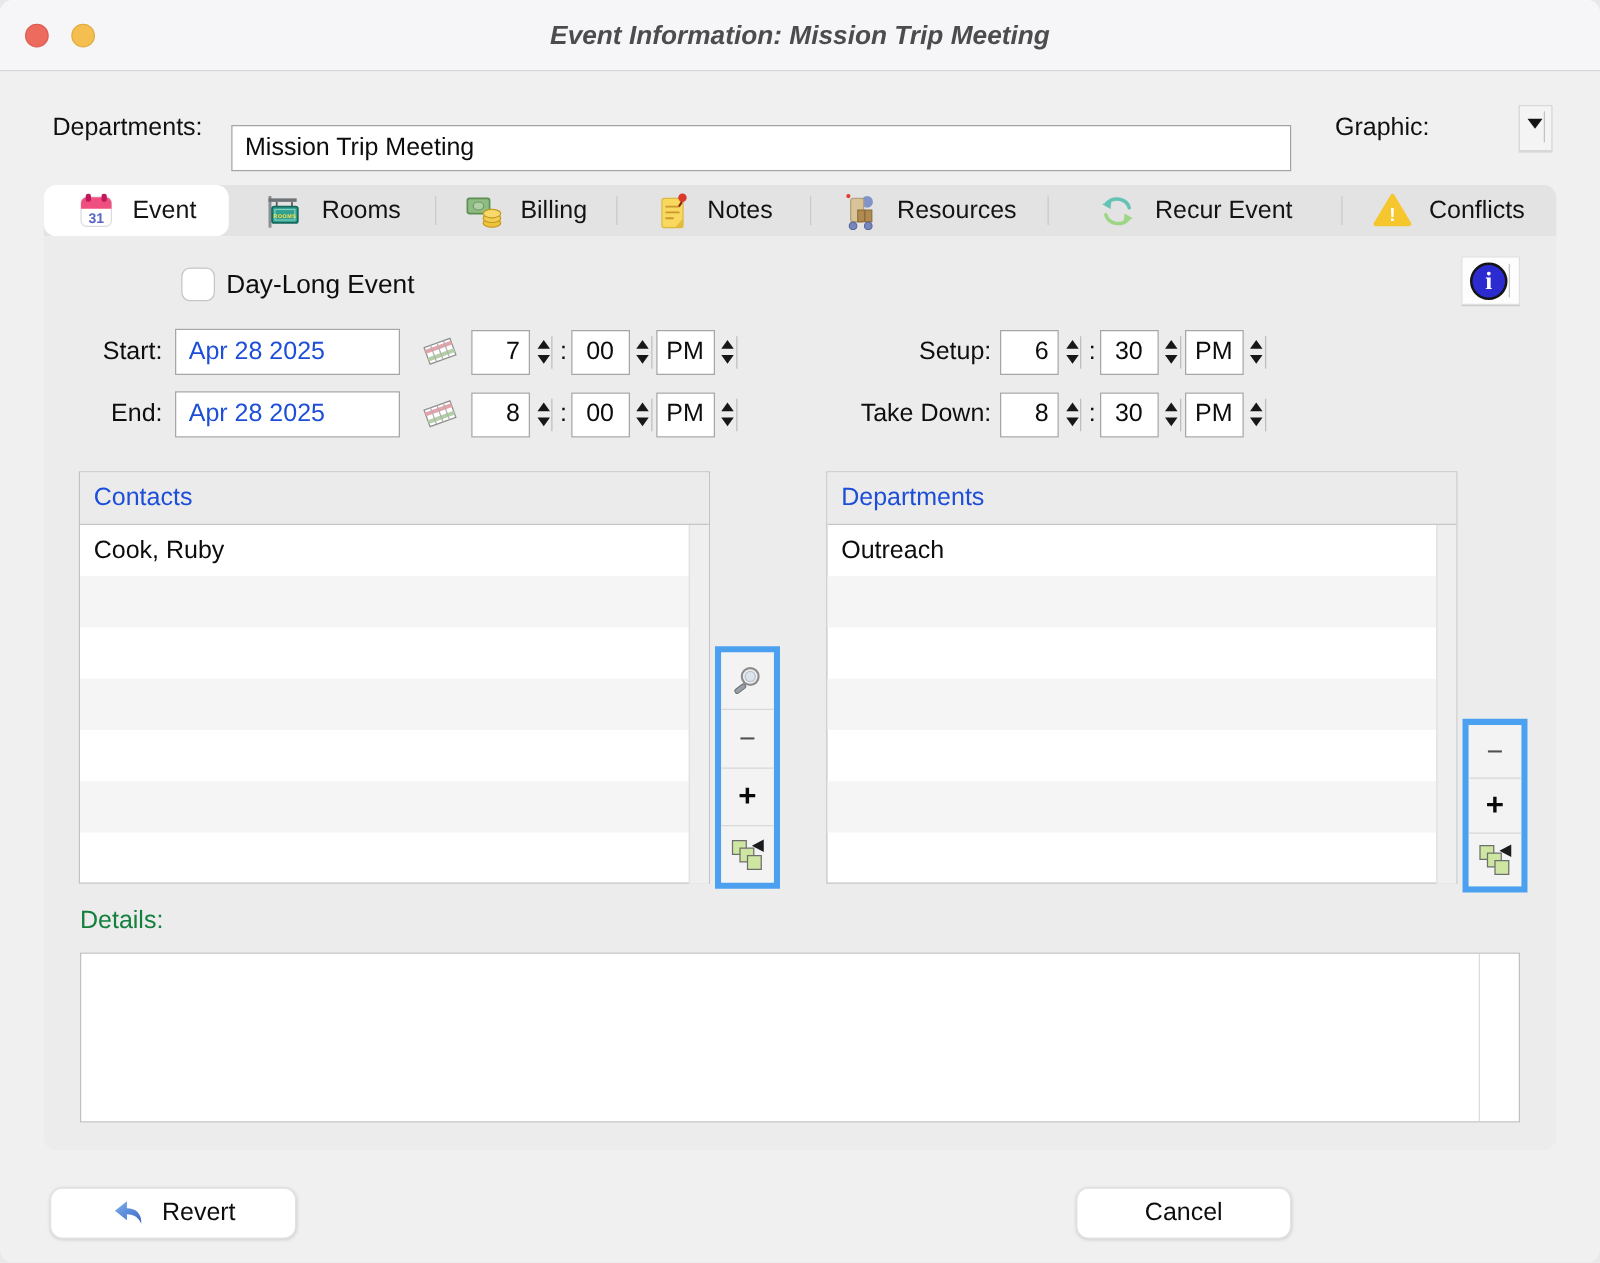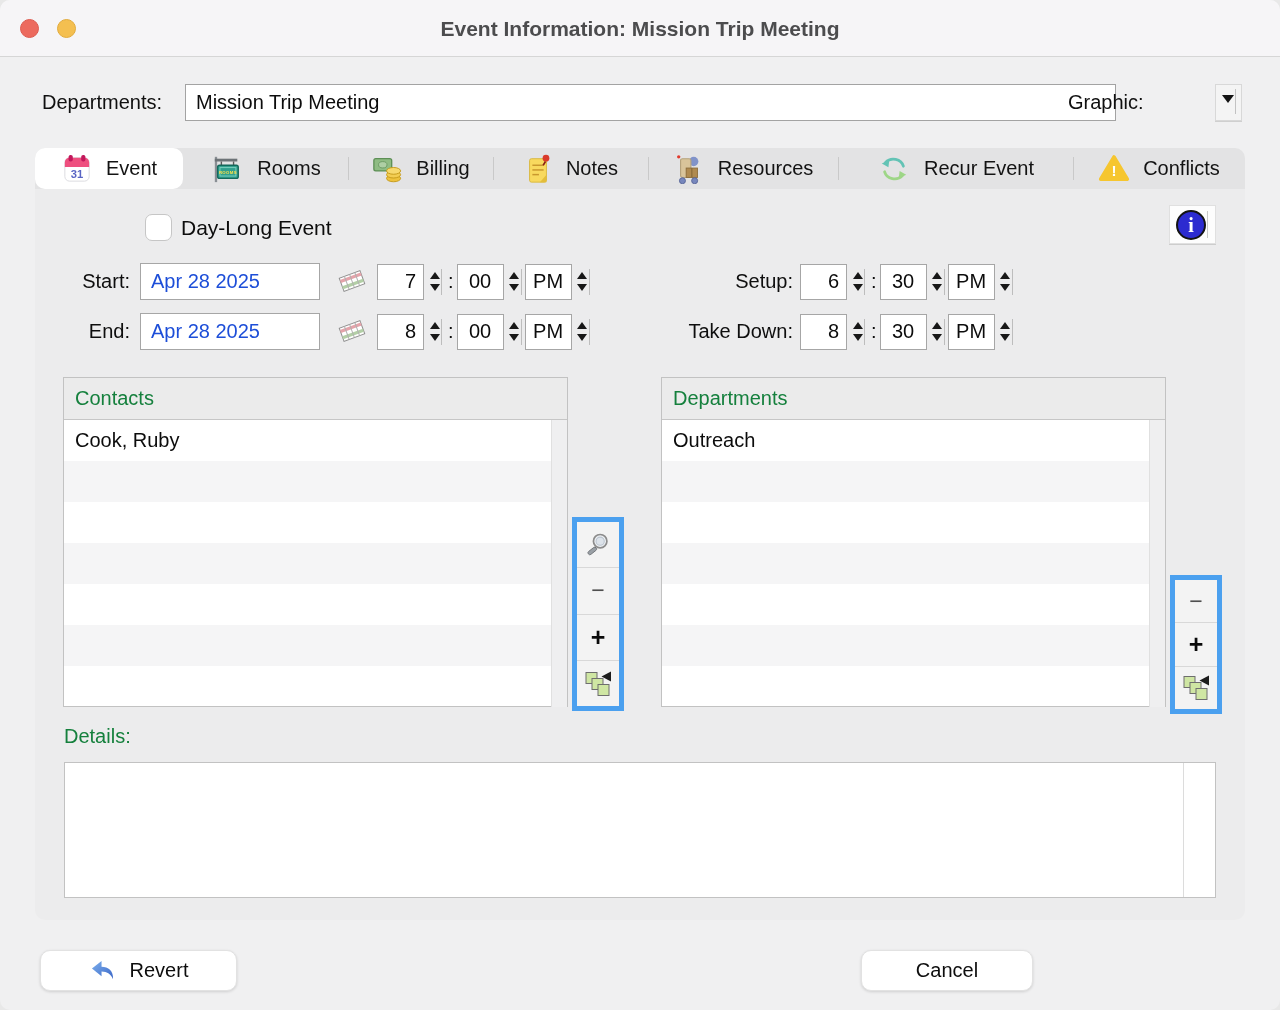--- a/index.html
+++ b/index.html
@@ -1,21 +1,21 @@
 <!DOCTYPE html>
 <html><head>
 <meta charset="utf-8">
 <style>
   * { box-sizing: border-box; margin: 0; padding: 0; }
   html,body { width:1280px; height:1010px; }
   body { font-family:"Liberation Sans","DejaVu Sans",sans-serif; background:#e8e8e8; }
   .window { position:relative; width:1280px; height:1010px; background:#f0f0f1; border-radius:10px; overflow:hidden; }
 
   
-  .titlebar { position:absolute; left:0; top:0; width:100%; height:57px; background:#f6f5f7; border-bottom:1px solid #d6d6d6; }
+  .titlebar { position:absolute; left:0; top:0; width:100%; height:57px; background:#f6f5f7; border-bottom:1px solid #d6d6d6;font-style:italic; }
   .titlebar .title { text-align:center; line-height:57px; font-size:21px; font-weight:700; color:#4c4c4e; }
   .light { position:absolute; top:19px; width:19px; height:19px; border-radius:50%; }
   .light.red { left:20px; background:#ec6a5e; border:1px solid #dd5b50; }
   .light.yellow { left:57px; background:#f4bf50; border:1px solid #e2ab3c; }
 
   
   .flabel { position:absolute; height:37px; line-height:37px; font-size:20px; color:#101010; }
   .tinput { position:absolute; height:37px; background:#fff; border:1px solid #a3a3a3; font-size:20px; color:#0c0c0c; padding:0 10px; font-family:inherit; }
   .gbtn { position:absolute; left:1215px; top:84px; width:27px; height:37px; background:#f4f4f4; border:1px solid #d8d8d8; box-shadow:0 1px 0 #cfcfcf; cursor:default; }
   .gbtn .tri { position:absolute; left:6px; top:10px; width:0; height:0; border-left:6px solid transparent; border-right:6px solid transparent; border-top:8px solid #141414; }
@@ -51,21 +51,21 @@
   .tbox.ct { justify-content:center; }
   .spin { position:relative; width:21px; height:36px; display:flex; flex-direction:column; align-items:center; justify-content:center; gap:5px; }
   .spin::after { content:""; position:absolute; right:3px; top:5px; bottom:5px; width:1px; background:#bdbdbd; }
   .sarr { width:0; height:0; cursor:default; }
   .sarr.up { border-left:5.5px solid transparent; border-right:5.5px solid transparent; border-bottom:7px solid #171717; }
   .sarr.dn { border-left:5.5px solid transparent; border-right:5.5px solid transparent; border-top:7px solid #171717; }
   .colon { font-size:20px; color:#0c0c0c; margin:0 3px; }
 
   
   .listbox { position:absolute; width:505px; height:330px; border:1px solid #c2c2c2; background:#fff; }
-  .listhead { height:42px; line-height:41px; background:#ebebeb; border-bottom:1px solid #c6c6c6; font-size:20px; color:#15803d; padding-left:11px; }
+  .listhead { height:42px; line-height:41px; background:#ebebeb; border-bottom:1px solid #c6c6c6; font-size:20px; color:#1d4ed8; padding-left:11px; }
   .listbody { position:relative; height:287px; }
   .lrow { height:41px; line-height:41px; font-size:20px; color:#0c0c0c; padding-left:11px; margin-right:16px; }
   .lrow:nth-child(even) { background:#f5f5f6; }
   .lstrip { position:absolute; right:0; top:0; width:16px; height:100%; background:#efeff0; border-left:1px solid #e0e0e0; }
 
   
   .toolstack { position:absolute; width:52px; border:5px solid #4ba0ef; background:#f3f3f3; display:flex; flex-direction:column; }
   .toolbtn { flex:1; display:flex; align-items:center; justify-content:center; background:#f3f3f3; }
   .toolbtn + .toolbtn { border-top:1px solid #d8d8d8; }
   .glyph-minus { font-size:23px; color:#4f4f4f; }
@@ -89,21 +89,21 @@
 
 <div class="window">
 
   <div class="titlebar">
     <span class="light red"></span>
     <span class="light yellow"></span>
     <div class="title">Event Information: Mission Trip Meeting</div>
   </div>
 
   <div class="flabel" style="left:42px; top:84px;">Departments:</div>
-  <input class="tinput" style="left: 185px; top: 84px; width: 931px;" value="Mission Trip Meeting">
+  <input class="tinput" style="left: 185px; top: 100px; width: 848px;" value="Mission Trip Meeting">
   <div class="flabel" style="left:1068px; top:84px;">Graphic:</div>
   <div class="gbtn">
     <span class="tri"></span>
   </div>
 
   <div class="tabs">
     <div class="tab selected">
       <span class="ticon">
         <svg width="32" height="29" viewBox="0 0 34 31">
           <rect x="4" y="4" width="26" height="25" rx="5" fill="#ffffff" stroke="#d9d9de"></rect>

